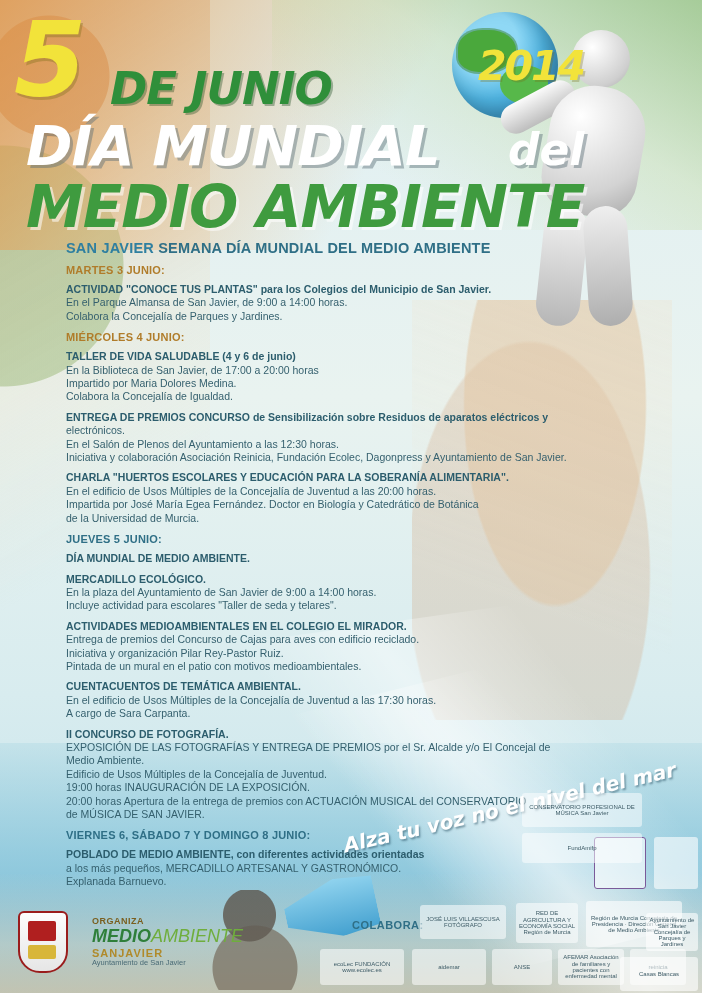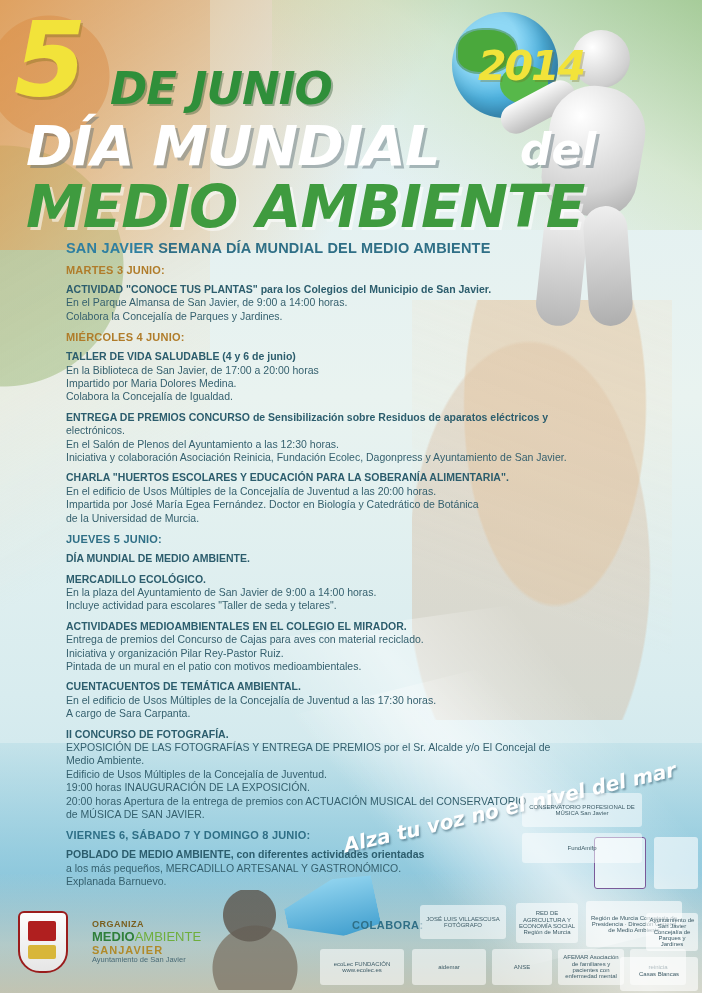--- a/index.html
+++ b/index.html
@@ -114,21 +114,21 @@
     text-shadow:2px 2px 0 rgba(120,110,20,.3);
   }
   .h-dia{
     position:absolute;left:26px;top:118px;
     font-family:"DejaVu Sans", sans-serif;
     font-size:56px;font-weight:bold;font-style:italic;color:#ffffff;
     letter-spacing:-1px;line-height:1;
     text-shadow:3px 3px 0 rgba(90,110,120,.45);
   }
   .h-del{
-    position:absolute;left:520px;top:128px;
+    position:absolute;left:508px;top:128px;
     font-family:"DejaVu Sans", sans-serif;
     font-size:44px;font-weight:bold;font-style:italic;color:#ffffff;
     line-height:1;text-shadow:3px 3px 0 rgba(90,110,120,.45);
   }
   .h-medio{
     position:absolute;left:26px;top:178px;
     font-family:"DejaVu Sans", sans-serif;
     font-size:58px;font-weight:bold;font-style:italic;color:#3f9b3f;
     letter-spacing:-1px;line-height:1;
     text-shadow:3px 3px 0 rgba(255,255,255,.55);
@@ -185,21 +185,21 @@
     border:2px solid #9a1c1c;position:relative;flex:0 0 auto;
   }
   .org-shield:before{
     content:"";position:absolute;left:8px;top:8px;width:28px;height:20px;background:#b01f1f;border-radius:2px;
   }
   .org-shield:after{
     content:"";position:absolute;left:8px;top:32px;width:28px;height:14px;background:#d8b63a;border-radius:2px;
   }
   .org-txt{line-height:1.1;}
   .org-label{font-size:9px;font-weight:bold;color:#7a5f1f;letter-spacing:.5px;}
-  .org-m1{font-size:13px;font-weight:bold;color:#2f7f3a;}
+  .org-m1{font-size:18px;font-weight:bold;color:#2f7f3a;font-style:italic;}
   .org-m1 b{color:#2f7f3a;}
   .org-m1 span{color:#6fae3d;font-weight:normal;}
   .org-m2{font-size:11px;font-weight:bold;color:#b08a2a;letter-spacing:1px;}
   .org-m3{font-size:7.5px;color:#4a6b76;}
 
   .colabora{
     position:absolute;left:352px;bottom:62px;
     font-size:11px;font-weight:bold;color:#2f6f86;letter-spacing:.5px;
   }
   .logos{
@@ -297,21 +297,21 @@
         <div class="blk">
           <div class="ln head">DÍA MUNDIAL DE MEDIO AMBIENTE.</div>
         </div>
         <div class="blk">
           <div class="ln head">MERCADILLO ECOLÓGICO.</div>
           <div class="ln">En la plaza del Ayuntamiento de San Javier de 9:00 a 14:00 horas.</div>
           <div class="ln">Incluye actividad para escolares "Taller de seda y telares".</div>
         </div>
         <div class="blk">
           <div class="ln head">ACTIVIDADES MEDIOAMBIENTALES EN EL COLEGIO EL MIRADOR.</div>
-          <div class="ln">Entrega de premios del Concurso de Cajas para aves con material reciclado.</div>
+          <div class="ln">Entrega de premios del Concurso de Cajas para aves con edificio reciclado.</div>
           <div class="ln">Iniciativa y organización Pilar Rey-Pastor Ruiz.</div>
           <div class="ln">Pintada de un mural en el patio con motivos medioambientales.</div>
         </div>
         <div class="blk">
           <div class="ln head">CUENTACUENTOS DE TEMÁTICA AMBIENTAL.</div>
           <div class="ln">En el edificio de Usos Múltiples de la Concejalía de Juventud a las 17:30 horas.</div>
           <div class="ln">A cargo de Sara Carpanta.</div>
         </div>
         <div class="blk">
           <div class="ln head">II CONCURSO DE FOTOGRAFÍA.</div>

